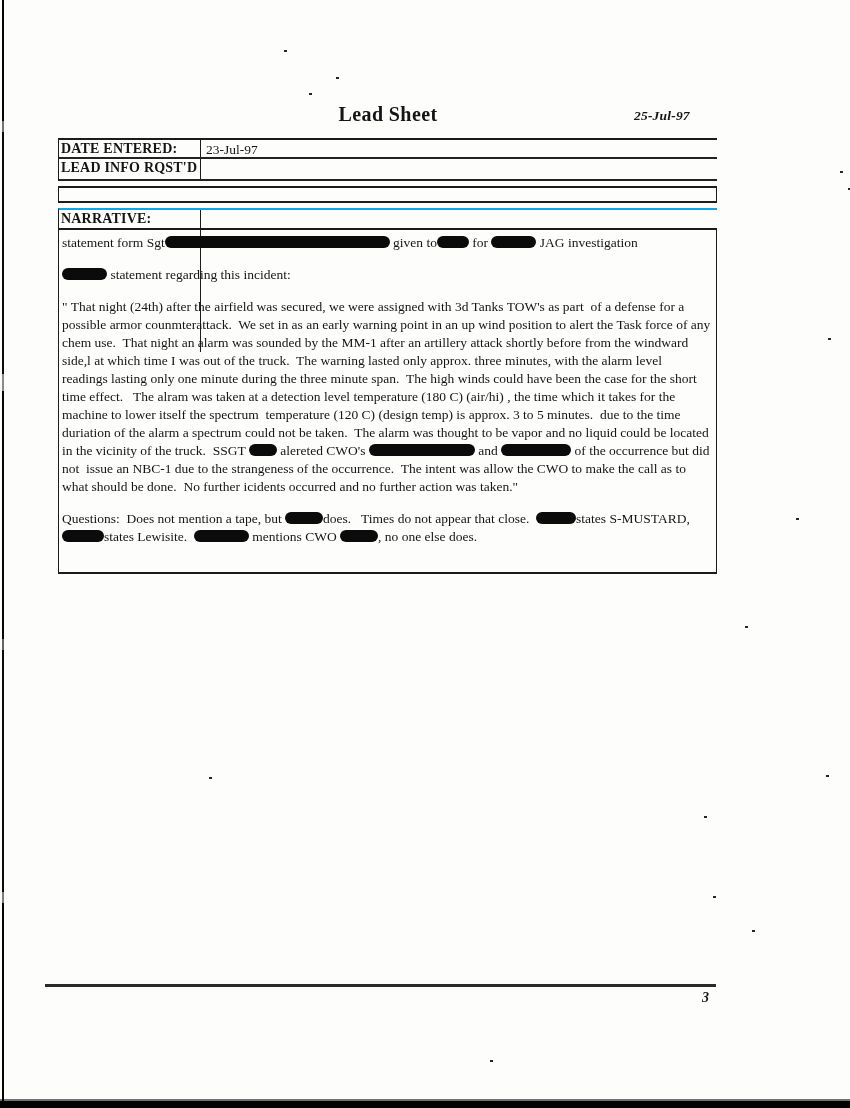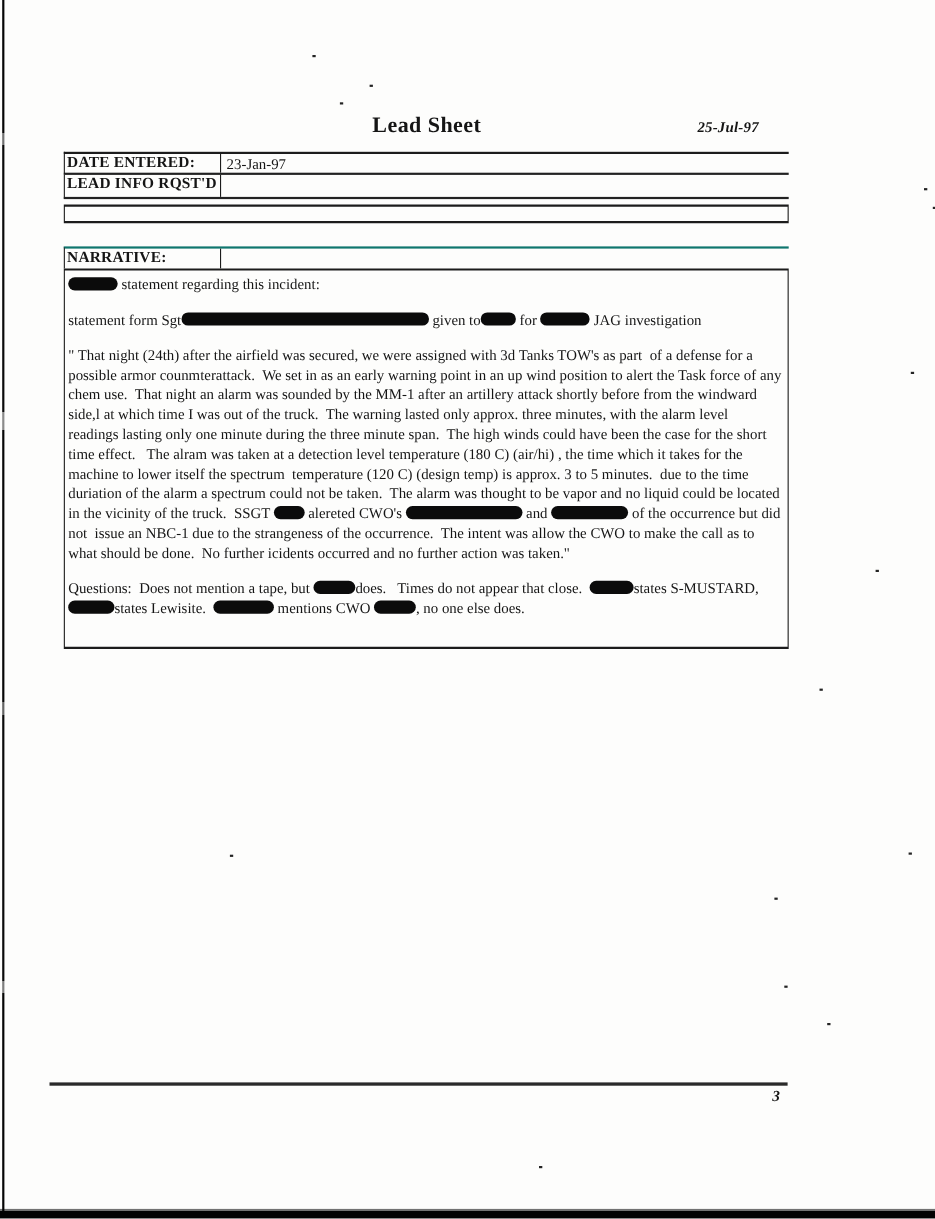--- a/index.html
+++ b/index.html
@@ -39,21 +39,21 @@
     font-size: 13.5px; font-weight: bold; font-style: italic; letter-spacing: .2px;
   }
 
   
   .form { position: absolute; left: 58px; top: 138px; width: 659px; }
   .frow { display: flex; box-sizing: border-box; border-left: 1.5px solid #1c1c1c; }
   .r1 { border-top: 2px solid #1c1c1c; border-bottom: 2px solid #222; height: 21px; }
   .r2 { border-bottom: 2px solid #222; height: 22px; }
   .r3 { margin-top: 5px; border: 1.5px solid #1c1c1c; border-top-width: 2px;
         border-bottom-width: 2px; height: 17px; }
-  .r4 { margin-top: 21px; border-top: 2px solid #0f766e; height: 20px; }
+  .r4 { margin-top: 5px; border-top: 2px solid #0ea5e9; height: 20px; flex-direction: column; }
   .lcell {
     width: 142px; flex: 0 0 142px; box-sizing: border-box;
     border-right: 1.5px solid #1c1c1c;
     font-weight: bold; font-size: 14px; letter-spacing: .2px;
     padding: 1px 0 4px 2px; white-space: nowrap; overflow: hidden;
   }
   .vcell { flex: 1; font-size: 13.5px; padding: 2px 0 0 5px; }
 
   
   .nbox {
@@ -87,41 +87,41 @@
 
   <div class="left-scan-line"></div>
 
   <div class="title">Lead Sheet</div>
   <div class="header-date">25-Jul-97</div>
 
   <div class="form">
 
     <div class="frow r1">
       <div class="lcell">DATE ENTERED:</div>
-      <div class="vcell">23-Jan-97</div>
+      <div class="vcell">23-Jul-97</div>
     </div>
 
     <div class="frow r2">
       <div class="lcell">LEAD INFO RQST'D</div>
       <div class="vcell"></div>
     </div>
 
     <div class="frow r3">
       <div class="vcell"></div>
     </div>
 
     <div class="frow r4">
       <div class="lcell">NARRATIVE:</div>
       <div class="vcell"></div>
     </div>
 
     <div class="nbox">
       <div id="narrative-body">
+          <div class="para"><span>statement form Sgt</span><span class="redact" style="width: 225px;"></span><span> given to</span><span class="redact" style="width: 32px;"></span><span> for </span><span class="redact" style="width: 45px;"></span><span> JAG investigation</span></div>
           <div class="para"><span class="redact" style="width: 45px;"></span><span> statement regarding this incident:</span></div>
-          <div class="para"><span>statement form Sgt</span><span class="redact" style="width: 225px;"></span><span> given to</span><span class="redact" style="width: 32px;"></span><span> for </span><span class="redact" style="width: 45px;"></span><span> JAG investigation</span></div>
           <div class="para"><span>" That night (24th) after the airfield was secured, we were assigned with 3d Tanks TOW's as part  of a defense for a possible armor counmterattack.  We set in as an early warning point in an up wind position to alert the Task force of any chem use.  That night an alarm was sounded by the MM-1 after an artillery attack shortly before from the windward side,l at which time I was out of the truck.  The warning lasted only approx. three minutes, with the alarm level readings lasting only one minute during the three minute span.  The high winds could have been the case for the short time effect.   The alram was taken at a detection level temperature (180 C) (air/hi) , the time which it takes for the machine to lower itself the spectrum  temperature (120 C) (design temp) is approx. 3 to 5 minutes.  due to the time duriation of the alarm a spectrum could not be taken.  The alarm was thought to be vapor and no liquid could be located in the vicinity of the truck.  SSGT </span><span class="redact" style="width: 28px;"></span><span> alereted CWO's </span><span class="redact" style="width: 106px;"></span><span> and </span><span class="redact" style="width: 70px;"></span><span> of the occurrence but did not  issue an NBC-1 due to the strangeness of the occurrence.  The intent was allow the CWO to make the call as to what should be done.  No further icidents occurred and no further action was taken."</span></div>
           <div class="para"><span>Questions:  Does not mention a tape, but </span><span class="redact" style="width: 38px;"></span><span>does.   Times do not appear that close.  </span><span class="redact" style="width: 40px;"></span><span>states S-MUSTARD, </span><span class="redact" style="width: 42px;"></span><span>states Lewisite.  </span><span class="redact" style="width: 55px;"></span><span> mentions CWO </span><span class="redact" style="width: 38px;"></span><span>, no one else does.</span></div>
         </div>
     </div>
 
   </div>
 
   <div class="footer-rule"></div>
   <div class="page-number">3</div>
 

